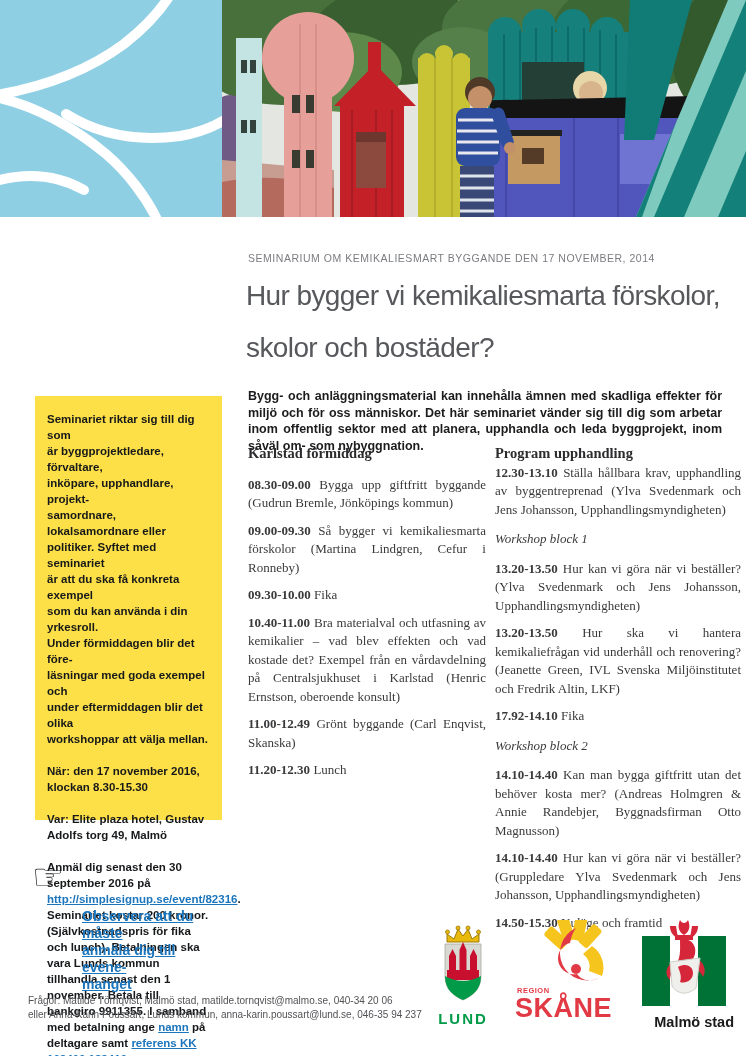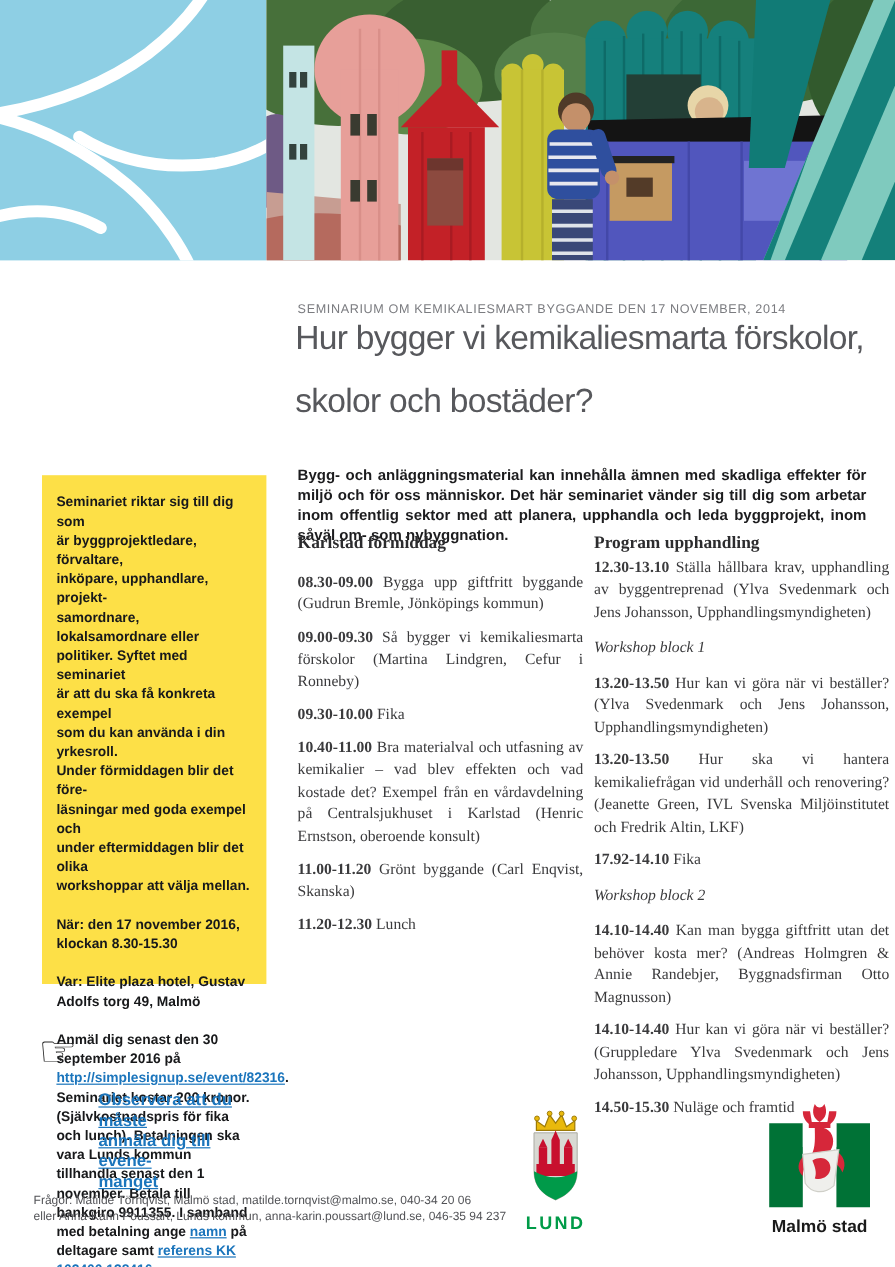--- a/index.html
+++ b/index.html
@@ -8,21 +8,21 @@
 
   
   .header-left{position:absolute;left:0;top:0;width:222px;height:217px;background:#8ecfe4;}
   .header-left svg{display:block;}
   .header-photo{position:absolute;left:222px;top:0;width:524px;height:217px;}
   .header-photo svg{display:block;}
 
   
   .kicker{position:absolute;left:248px;top:252px;width:480px;
           font-size:10.5px;letter-spacing:.05em;color:#7b7c80;}
-  .title{position:absolute;left:246px;top:256px;width:500px;
+  .title{position:absolute;left:246px;top:270px;width:500px;
          font-size:28px;line-height:52px;color:#57585c;letter-spacing:-0.6px;
          white-space:pre-line;}
   .intro{position:absolute;left:248px;top:388px;width:474px;
          font-weight:bold;font-size:12.5px;line-height:16.5px;color:#1c1c1e;
          text-align:justify;}
 
   
   .col{position:absolute;top:444px;font-family:"Liberation Serif",serif;
        color:#3a3a3c;font-size:13px;line-height:18.5px;}
   .col-m{left:248px;width:238px;}
@@ -46,21 +46,21 @@
   .note-hand{position:absolute;left:32px;top:856px;font-size:36px;color:#2a2a2a;
              font-family:"DejaVu Sans",sans-serif;}
   .note-text{position:absolute;left:82px;top:908px;width:140px;
              font-size:14px;line-height:17px;font-weight:bold;color:#1b75bc;
              text-decoration:underline;white-space:pre-line;cursor:pointer;}
 
   
   .logo{position:absolute;text-align:center;}
   .logo-lund{left:430px;top:920px;width:66px;}
   .logo-skane{left:514px;top:920px;width:104px;}
-  .logo-malmo{left:632px;top:918px;width:102px;}
+  .logo-malmo{left:632px;top:918px;width:102px;text-align:right;}
   .lund-label{margin-top:2px;color:#009b48;font-weight:bold;font-size:15px;letter-spacing:2px;}
   .skane-emblem{margin-left:14px;}
   .region-label{text-align:left;color:#e23a45;font-weight:bold;font-size:7.5px;
                 letter-spacing:.5px;margin:-2px 0 0 3px;}
   .skane-label{text-align:left;color:#e23a45;font-weight:bold;font-size:27px;
                letter-spacing:.5px;margin:-2px 0 0 1px;transform:scaleY(1.05);}
   .malmo-label{margin-top:2px;color:#1a1a1a;font-weight:bold;font-size:14.5px;}
 
   
   .footer{position:absolute;left:28px;top:994px;width:470px;
@@ -210,21 +210,21 @@
   <div class="title">Hur bygger vi kemikaliesmarta förskolor,
 skolor och bostäder?</div>
   <div class="intro">Bygg- och anläggningsmaterial kan innehålla ämnen med skadliga effekter för miljö och för oss människor. Det här seminariet vänder sig till dig som arbetar inom offentlig sektor med att planera, upphandla och leda byggprojekt, inom såväl om- som nybyggnation.</div>
 
   <div class="col col-m">
     <div class="col-heading">Karlstad förmiddag</div>
     <div class="entry"><span class="time">08.30-09.00</span> <span>Bygga upp giftfritt byggande (Gudrun Bremle, Jönköpings kommun)</span></div>
     <div class="entry"><span class="time">09.00-09.30</span> <span>Så bygger vi kemikaliesmarta förskolor (Martina Lindgren, Cefur i Ronneby)</span></div>
     <div class="entry"><span class="time">09.30-10.00</span> <span>Fika</span></div>
     <div class="entry"><span class="time">10.40-11.00</span> <span>Bra materialval och utfasning av kemikalier – vad blev effekten och vad kostade det? Exempel från en vårdavdelning på Centralsjukhuset i Karlstad (Henric Ernstson, oberoende konsult)</span></div>
-    <div class="entry"><span class="time">11.00-11.20</span> <span>Grönt byggande (Carl Enqvist, Skanska)</span></div>
+    <div class="entry"><span class="time">11.00-12.49</span> <span>Grönt byggande (Carl Enqvist, Skanska)</span></div>
     <div class="entry"><span class="time">11.20-12.30</span> <span>Lunch</span></div>
   </div>
 
   <div class="col col-a">
     <div class="col-heading">Program upphandling</div>
     <div class="entry"><span class="time">12.30-13.10</span> <span>Ställa hållbara krav, upphandling av byggentreprenad (Ylva Svedenmark och Jens Johansson, Upphandlingsmyndigheten)</span></div>
     <div class="ws">Workshop block 1</div>
     <div class="entry"><span class="time">13.20-13.50</span> <span>Hur kan vi göra när vi beställer? (Ylva Svedenmark och Jens Johansson, Upphandlingsmyndigheten)</span></div>
     <div class="entry"><span class="time">13.20-13.50</span> <span>Hur ska vi hantera kemikaliefrågan vid underhåll och renovering? (Jeanette Green, IVL Svenska Miljöinstitutet och Fredrik Altin, LKF)</span></div>
     <div class="entry"><span class="time">17.92-14.10</span> <span>Fika</span></div>
@@ -273,20 +273,35 @@
           <rect x="24.5" y="30" width="7" height="26"></rect>
         <polygon points="35,36 38.5,29 42,36"></polygon>
           <rect x="35" y="36" width="7" height="20"></rect>
         <rect x="12" y="50" width="32" height="10"></rect>
       </g>
       <path d="M10 56 c0 14 9 20 18 24 c9 -4 18 -10 18 -24 q-18 10 -36 0 z" fill="#009a49"></path>
     </svg>
     <div class="lund-label">LUND</div>
   </div>
 
+  <div class="logo logo-skane">
+    <svg class="skane-emblem" width="74" height="64" viewBox="0 0 74 64">
+      <g fill="#f5c51d">
+        <rect x="-6" y="-36" width="12" height="24" rx="3" transform="translate(38,34) rotate(-48)"></rect>
+        <rect x="-6" y="-38" width="12" height="24" rx="3" transform="translate(38,34) rotate(-18)"></rect>
+        <rect x="-6" y="-38" width="12" height="24" rx="3" transform="translate(38,34) rotate(12)"></rect>
+        <rect x="-6" y="-36" width="12" height="24" rx="3" transform="translate(38,34) rotate(42)"></rect>
+        <path d="M56 26 a26 26 0 0 1 10 30 l-13 -5 a15 15 0 0 0 -6 -17 z"></path>
+      </g>
+      <path d="M40 8 A27 27 0 1 0 63 58 C55 62 46 61 41 54 A16 16 0 0 1 22 38 A16 16 0 0 1 34 23 C35 17 37 12 40 8 Z" fill="#e23a45"></path>
+      <circle cx="40" cy="49" r="5" fill="#e23a45"></circle>
+    </svg>
+    <div class="region-label">REGION</div>
+    <div class="skane-label">SKÅNE</div>
+  </div>
 
   <div class="logo logo-malmo">
     <svg width="100" height="90" viewBox="0 0 100 90">
       <polygon points="8,18 36,18 36,88 8,88" fill="#007236"></polygon>
       <polygon points="64,18 92,18 92,88 64,88" fill="#007236"></polygon>
       <polygon points="36,18 46,18 36,38" fill="#ffffff"></polygon>
       <polygon points="64,18 54,18 64,38" fill="#ffffff"></polygon>
       <g fill="#d6273a">
         <path d="M46 2 c-3 7 -1 12 4 15 c5 -3 7 -8 4 -15 c-2 4 -6 4 -8 0 z"></path>
         <path d="M36 8 c0 6 3 10 8 12 l-2 -12 z"></path>

